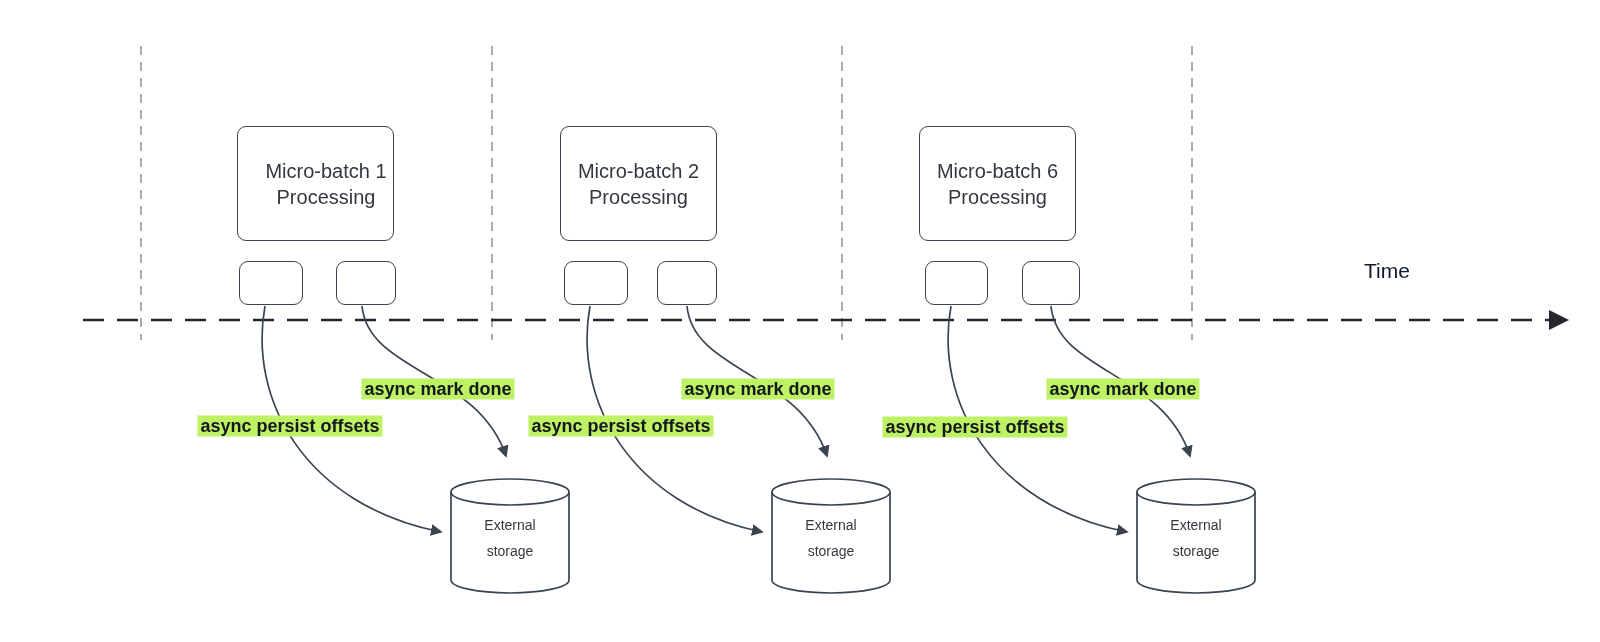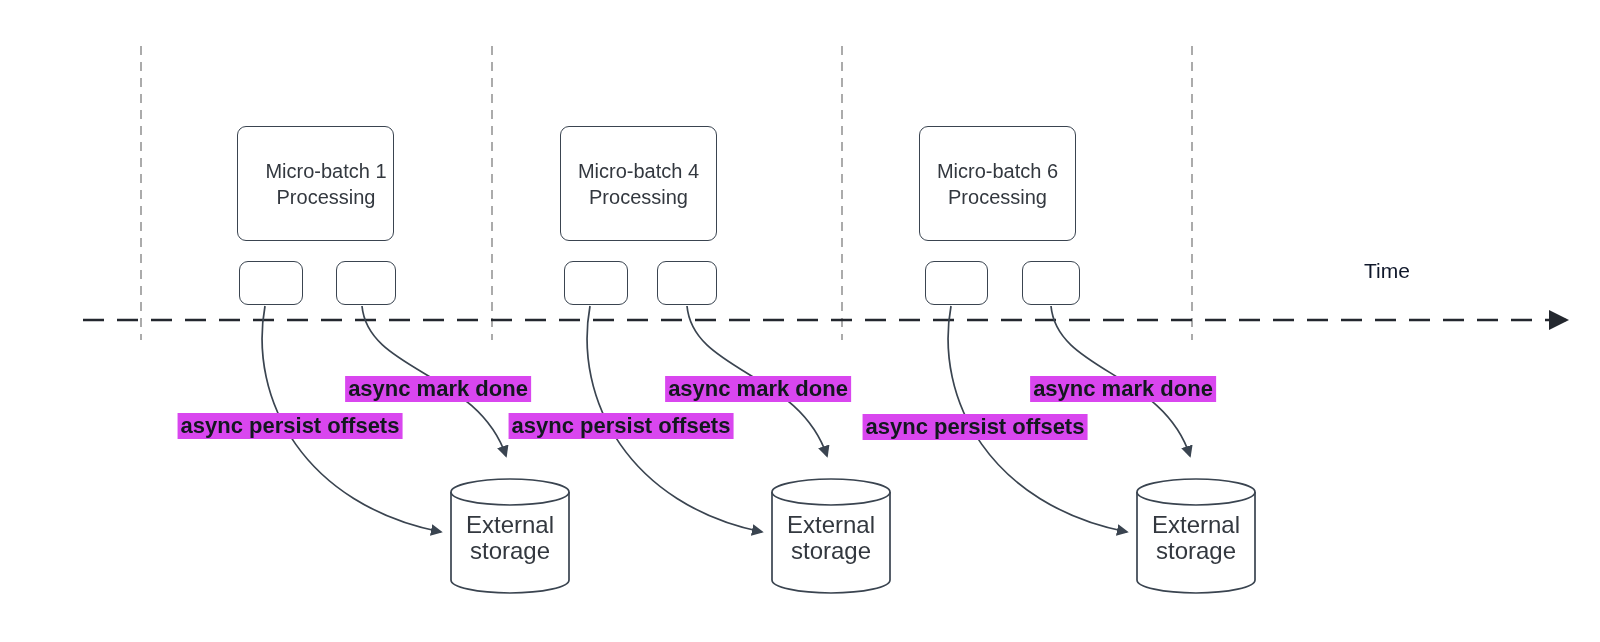--- a/index.html
+++ b/index.html
@@ -31,29 +31,29 @@
     border-radius:9px;
     background:#ffffff;
     box-sizing:border-box;
   }
   .cyl-text{
     position:absolute;
     width:118px;height:80px;
     display:flex;flex-direction:column;
     align-items:center;justify-content:center;
     text-align:center;
-    font-size:24px;line-height:26px;
+    font-size:14px;line-height:26px;
     color:#33383f;
   }
   .flow-label{
     position:absolute;
     transform:translate(-50%,-50%);
-    font-size:22px;font-weight:bold;
+    font-size:18px;font-weight:bold;
     color:#13181f;
-    background:#d946ef;
+    background:#bef264;
     padding:0 3px;
     white-space:nowrap;
   }
   .time-label{
     position:absolute;
     transform:translate(-50%,-50%);
     font-size:21px;
     color:#0f172a;
     white-space:nowrap;
   }
@@ -106,21 +106,21 @@
   <div class="small-box" style="left:239px;top:261px;width:64px;"></div>
   <div class="small-box" style="left:336px;top:261px;width:60px;"></div>
   <div class="flow-label" style="left:290px;top:426px;">async persist offsets</div>
   <div class="flow-label" style="left:438px;top:389px;">async mark done</div>
   <div class="cyl-text" style="left:451px;top:498px;">
     <span>External</span>
     <span>storage</span>
   </div>
 
   <div class="mb-box" style="left:560px;top:126px;">
-    <span>Micro-batch 4</span>
+    <span>Micro-batch 2</span>
     <span>Processing</span>
   </div>
   <div class="small-box" style="left:564px;top:261px;width:64px;"></div>
   <div class="small-box" style="left:657px;top:261px;width:60px;"></div>
   <div class="flow-label" style="left:621px;top:426px;">async persist offsets</div>
   <div class="flow-label" style="left:758px;top:389px;">async mark done</div>
   <div class="cyl-text" style="left:772px;top:498px;">
     <span>External</span>
     <span>storage</span>
   </div>

